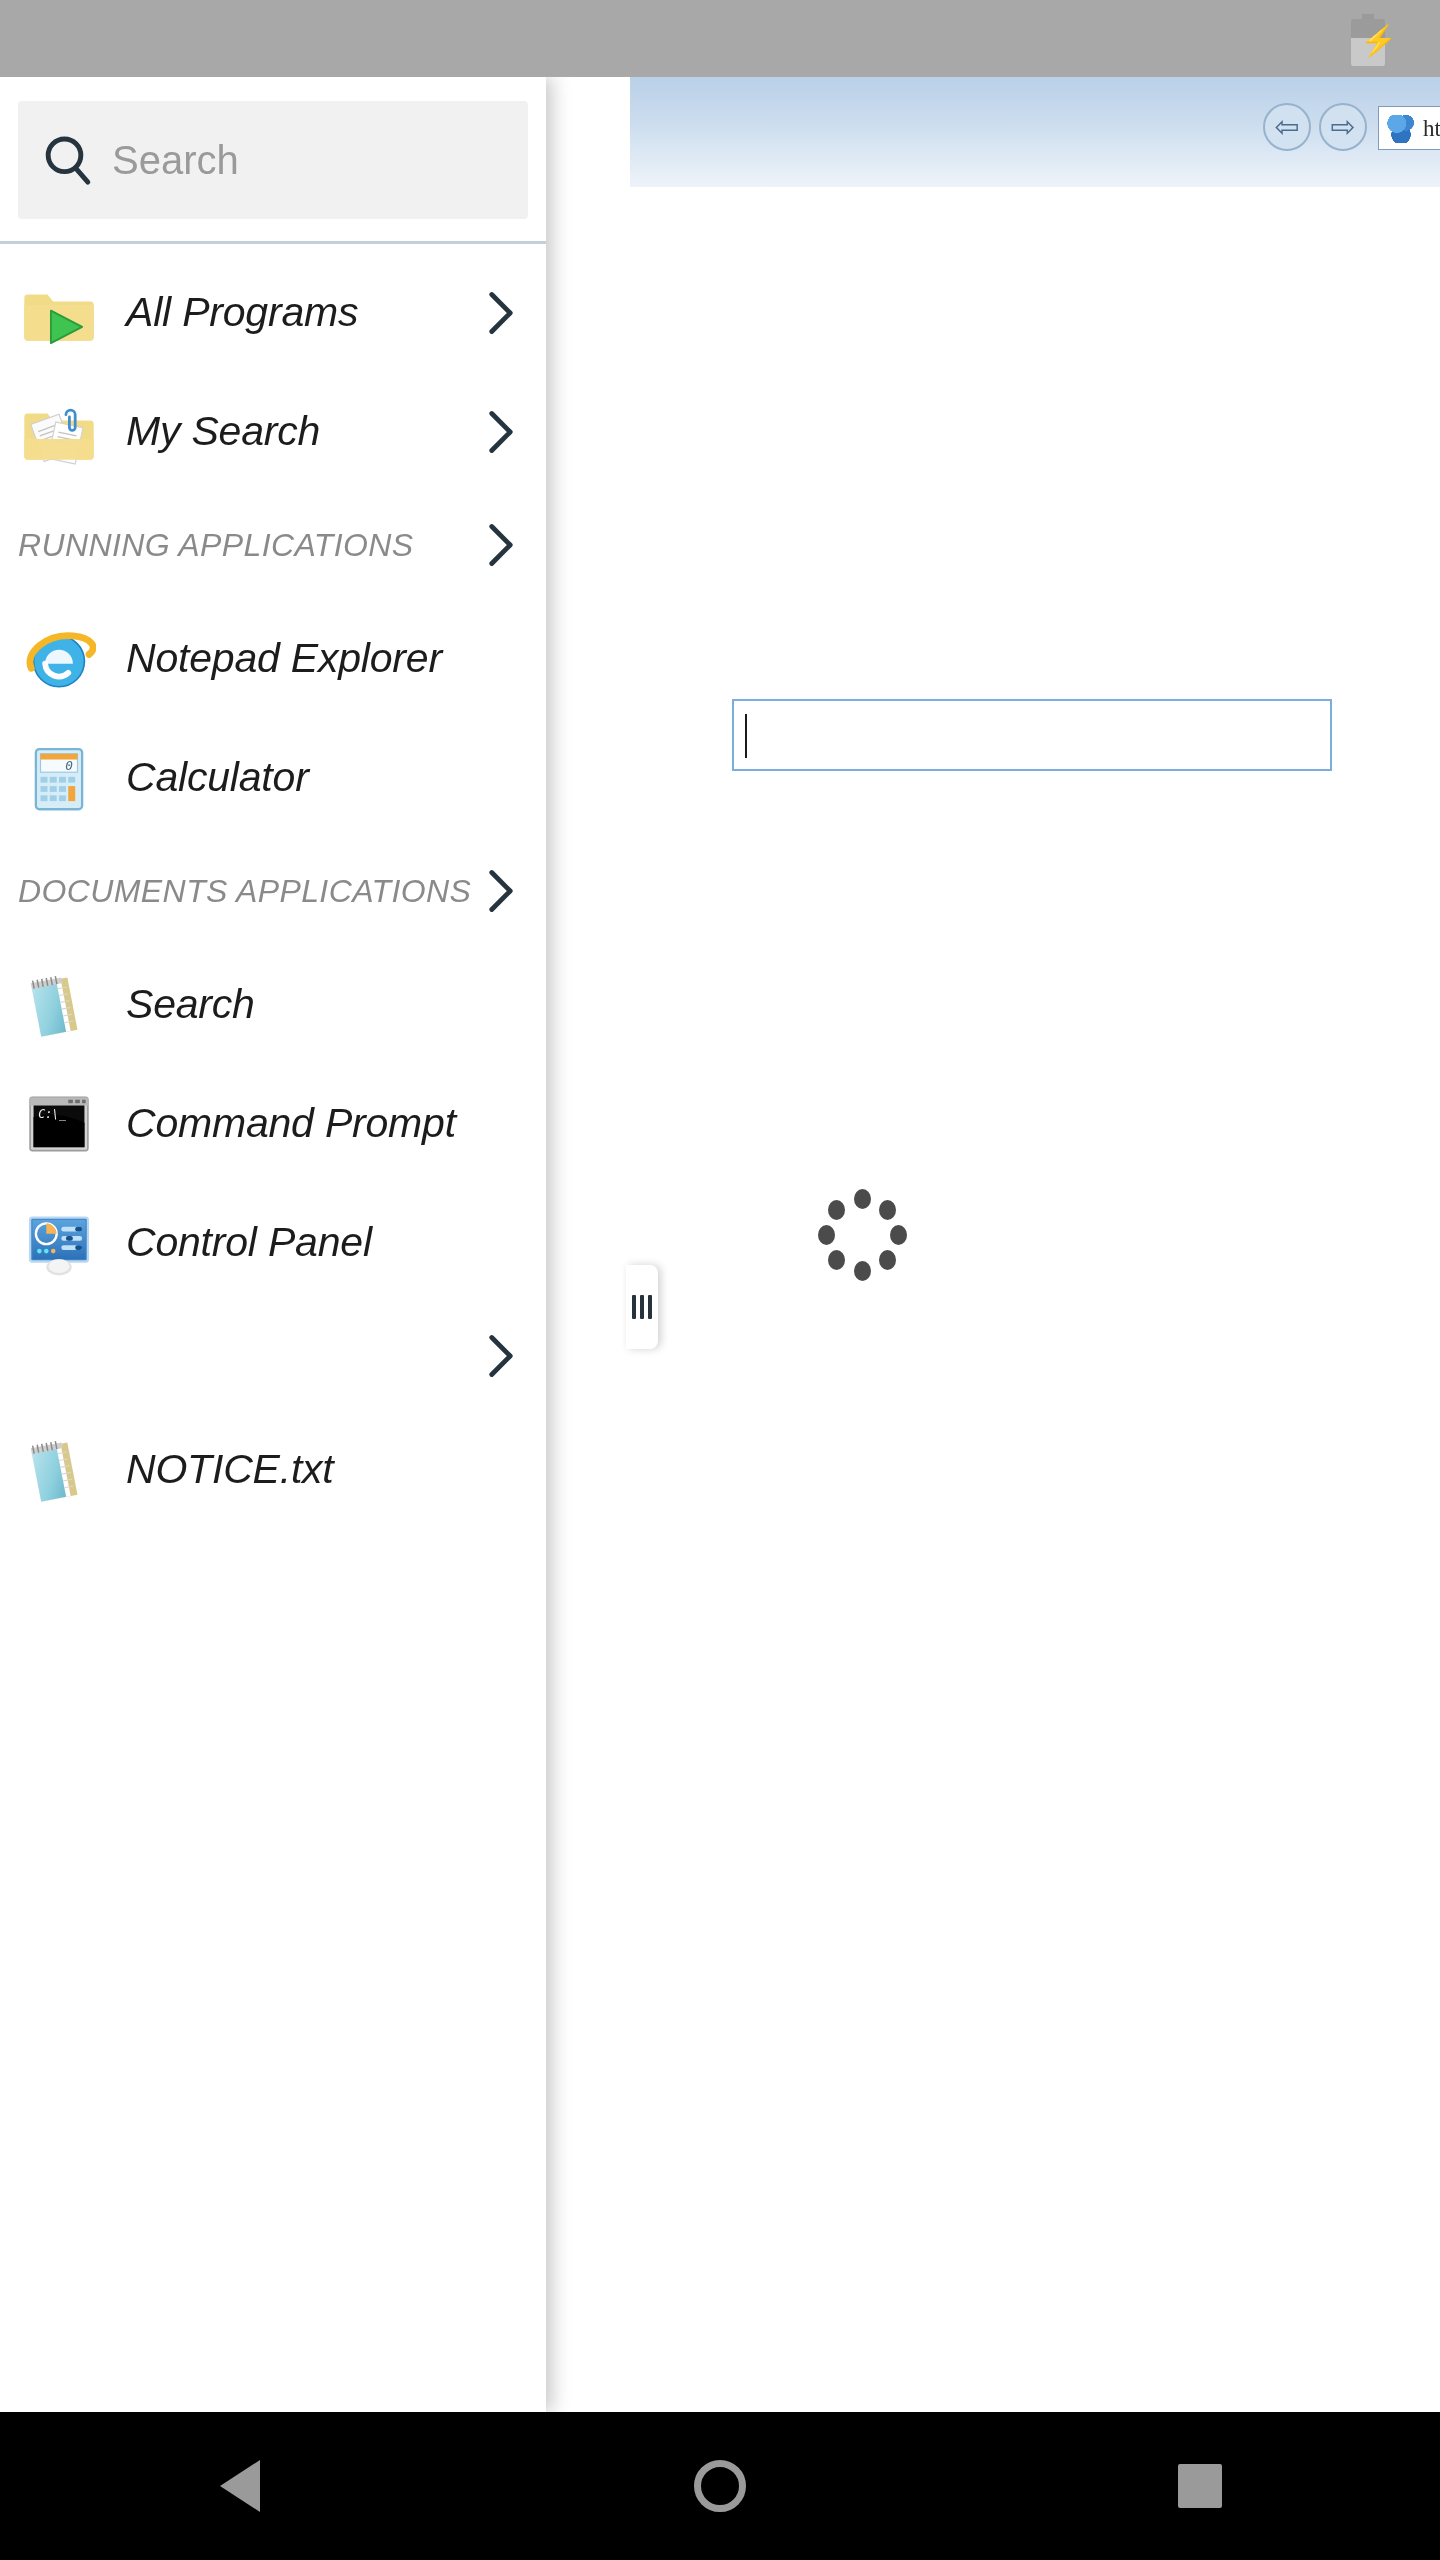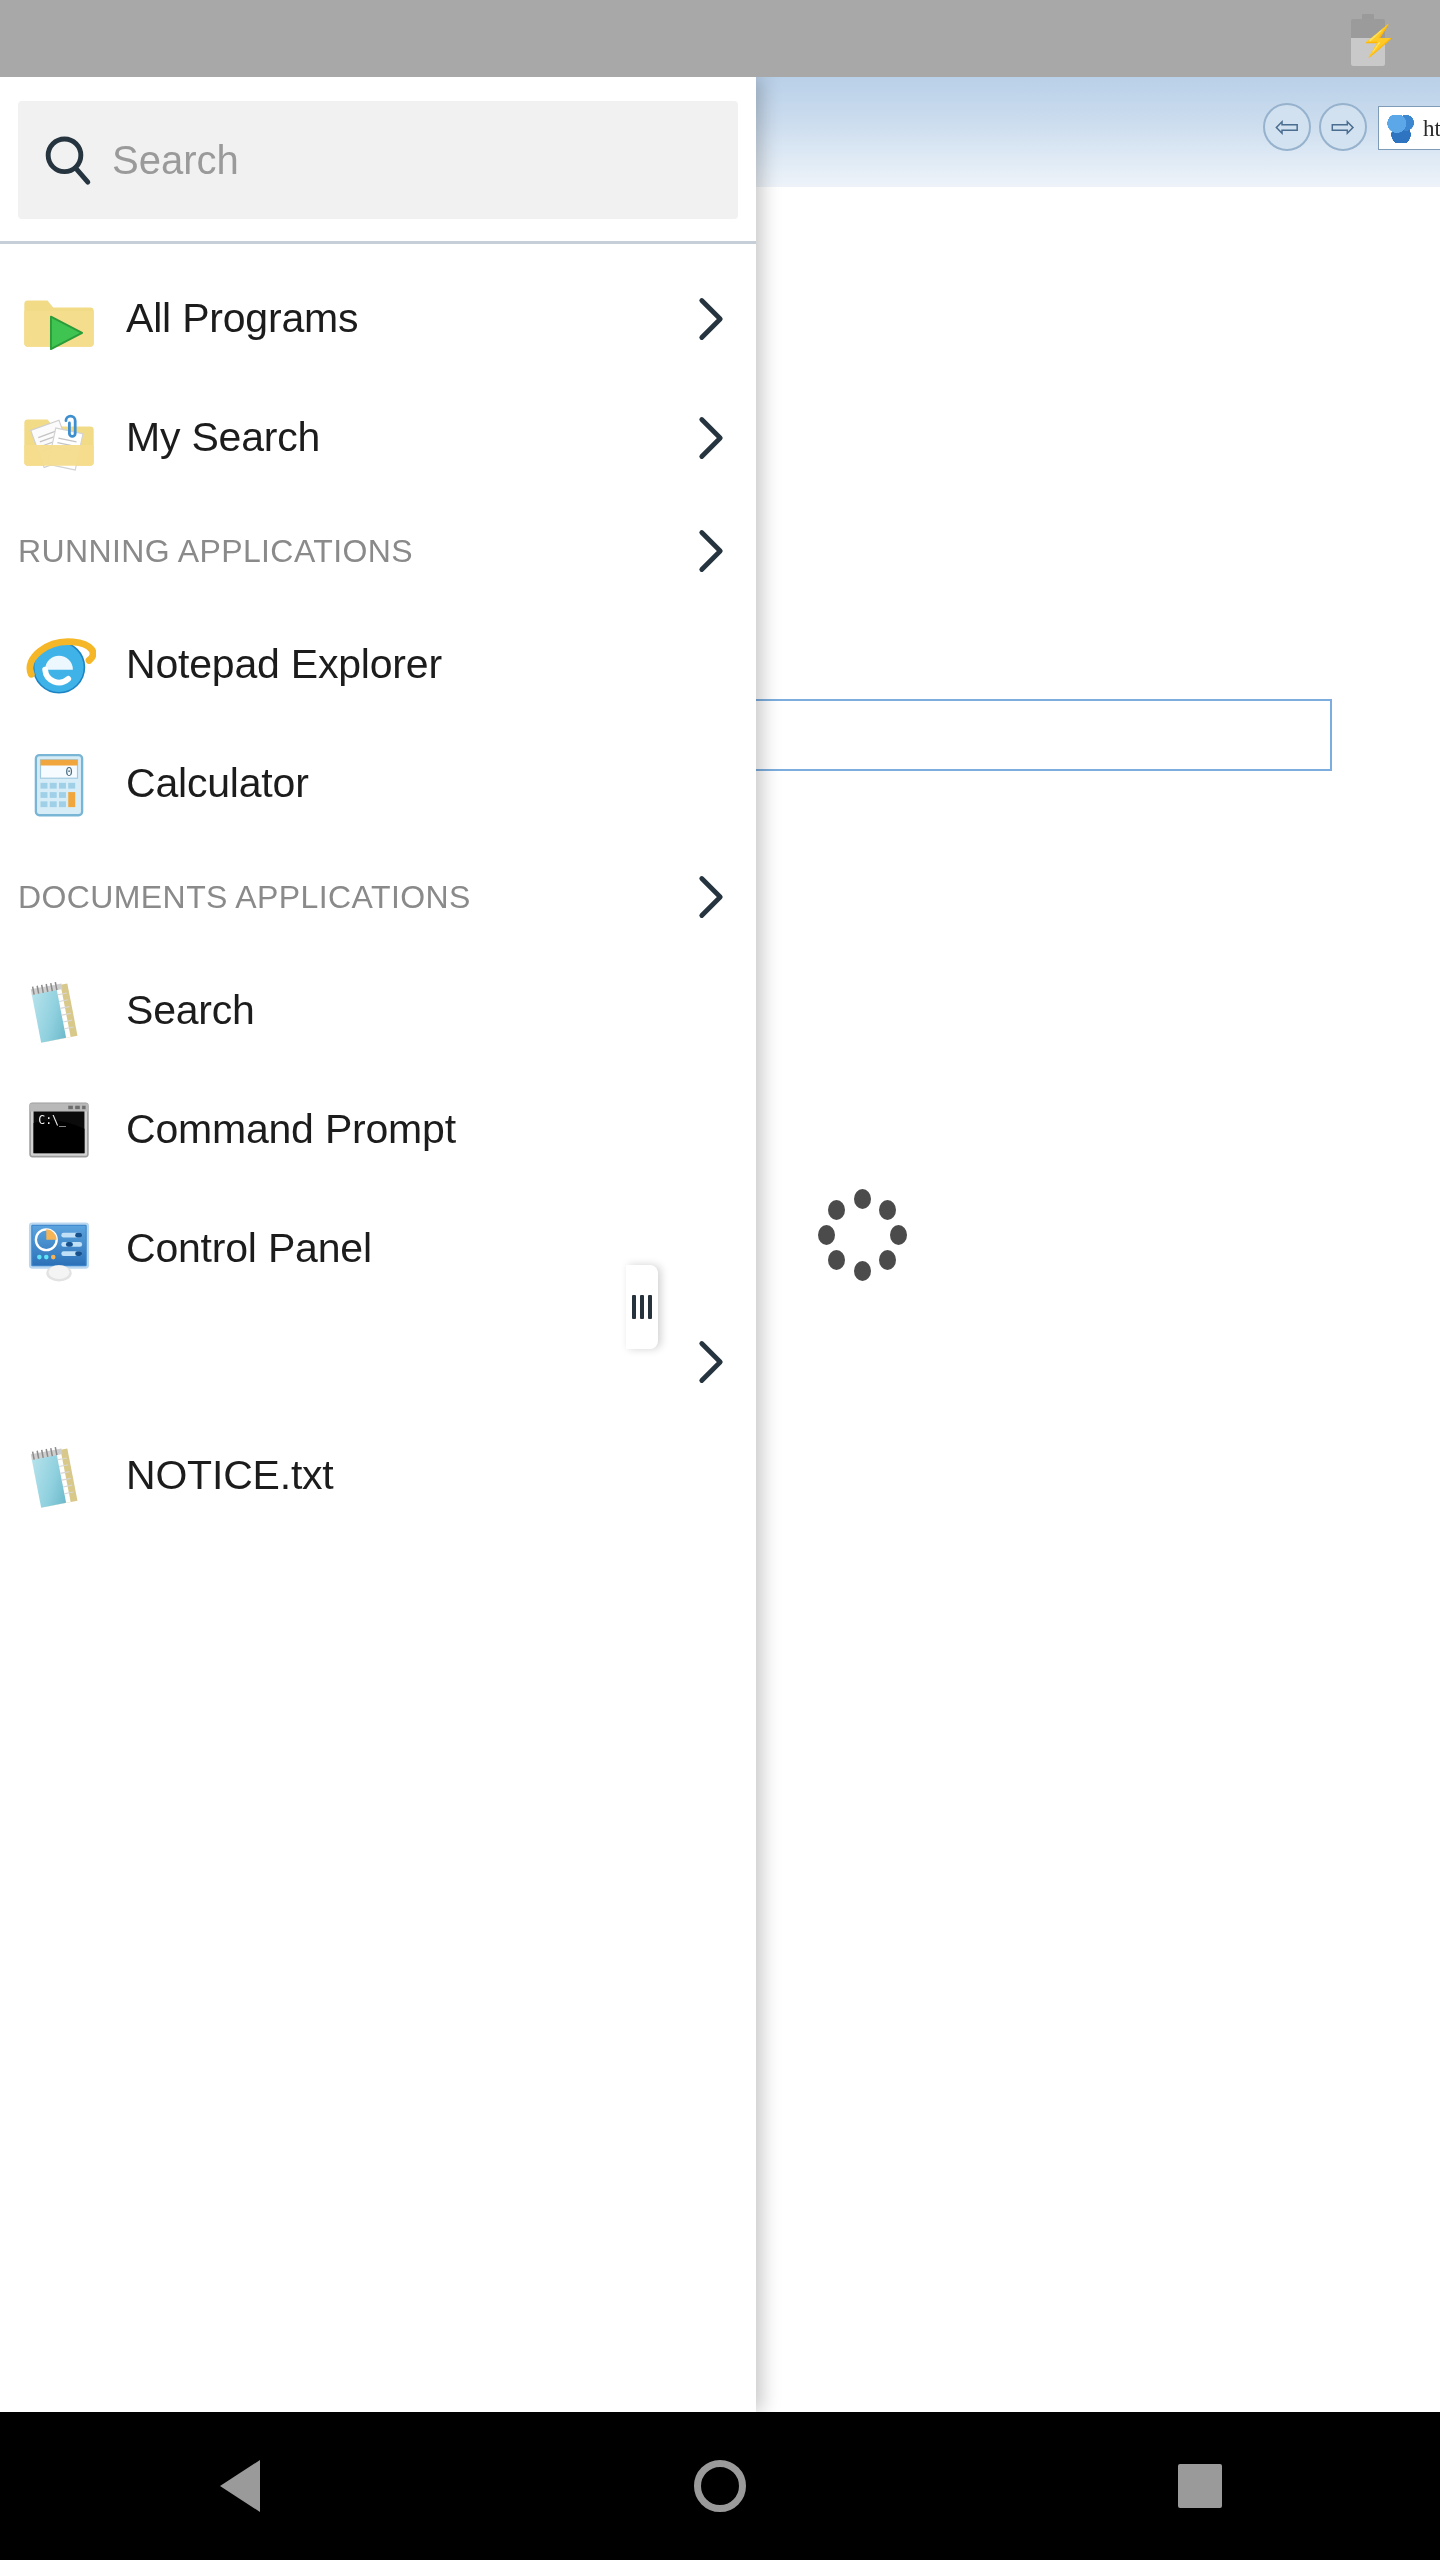--- a/index.html
+++ b/index.html
@@ -80,37 +80,37 @@
     background: #1a1a1a;
   }
   .spinner { position: absolute; left: 186px; top: 1002px; width: 92px; height: 92px; }
   .spinner i {
     position: absolute; width: 17px; height: 20px; border-radius: 50%;
     background: #4b4b4b; display: block;
   }
 
   
   .drawer {
-    position: absolute; left: 0; top: 77px; width: 756px; height: 2335px;
+    position: absolute; left: 0; top: 77px; width: 546px; height: 2335px;
     background: #ffffff; z-index: 20;
     box-shadow: 6px 0 18px rgba(0,0,0,.22);
   }
   .search-wrap { padding: 24px 18px 22px 18px; }
   .search-box {
     height: 118px; background: #f1f1f1; border-radius: 4px;
     display: flex; align-items: center; padding-left: 22px;
   }
   .search-icon { width: 56px; height: 56px; flex: 0 0 56px; }
   .search-text {
     font-size: 40px; color: #9a9a9a; margin-left: 16px;
     font-family: "Liberation Sans", sans-serif;
   }
   .search-divider { height: 3px; background: #c6cfd8; width: 100%; }
 
-  .menu-list { padding-top: 15px; }
+  .menu-list { padding-top: 9px; font-style: italic; }
   .menu-row {
     position: relative; display: flex; align-items: center;
     height: 119px; padding-left: 22px;
   }
   .menu-icon {
     width: 74px; height: 74px; flex: 0 0 74px; position: relative;
   }
   .menu-label {
     font-size: 41px; color: #1c1c1c; margin-left: 30px;
     font-family: "Liberation Sans", sans-serif; letter-spacing: -.2px;

